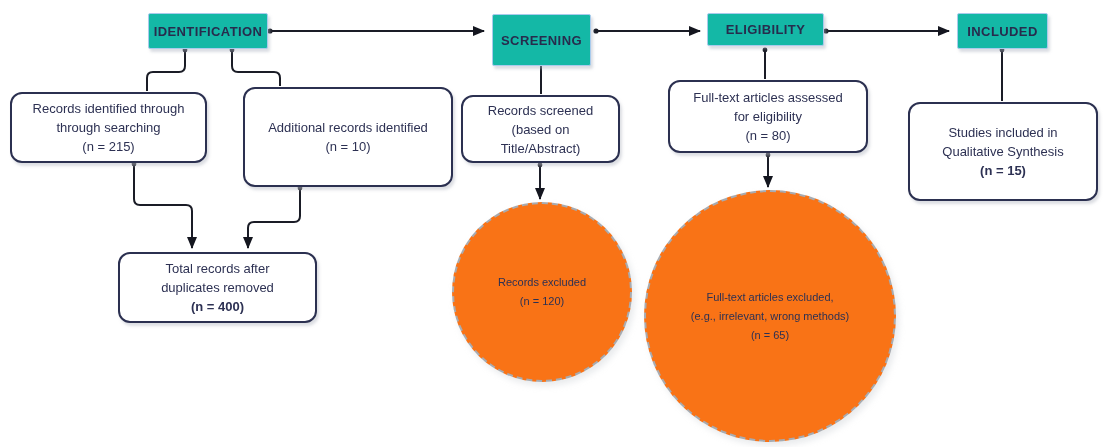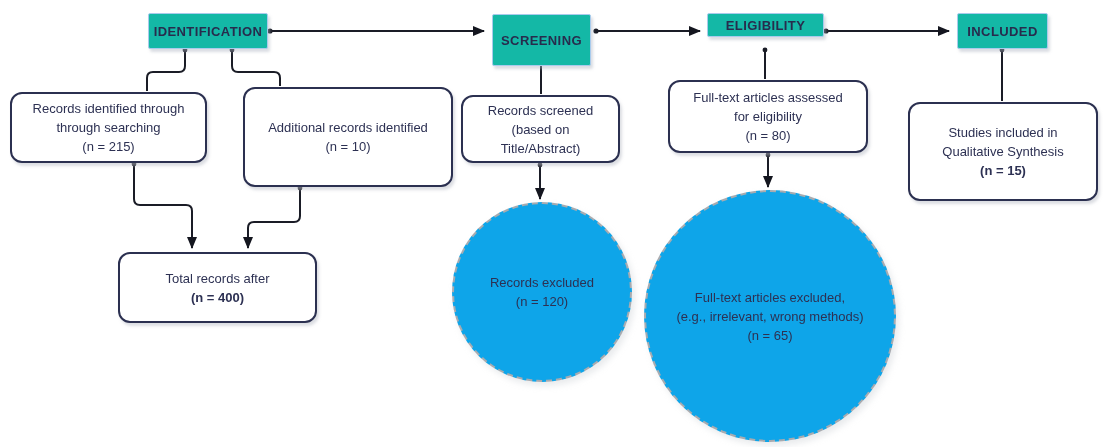--- a/index.html
+++ b/index.html
@@ -14,23 +14,23 @@
     background:#14b8a6;border:1.5px solid #a9cbec;border-radius:2px;
     box-shadow:2px 3px 3px rgba(173,180,192,.45);
     font-weight:700;font-size:13px;letter-spacing:.4px;color:#272c4d;
   }
   .box{
     background:#ffffff;border:2px solid #2b3050;border-radius:12px;
     box-shadow:2px 3px 3px rgba(185,190,200,.5);
     font-size:13px;line-height:19px;
   }
   .circle{
-    background:#0ea5e9;border:2px dashed #a8abb0;border-radius:50%;
+    background:#f97316;border:2px dashed #a8abb0;border-radius:50%;
     box-shadow:3px 4px 6px rgba(200,204,210,.40);
-    font-size:13px;line-height:19px;
+    font-size:11px;line-height:19px;
   }
   .ln{white-space:nowrap;}
   .ln.bold{font-weight:700;}
 </style>
 </head>
 <body>
 
 <div id="stage">
 
   <svg id="connectors" width="1106" height="447" viewBox="0 0 1106 447">
@@ -68,40 +68,41 @@
       <circle cx="1002" cy="50" r="2.4"></circle>
     </g>
   </svg>
 
   <div class="node hdr" style="left:148px;top:13px;width:120px;height:36px">
     <span class="ln">IDENTIFICATION</span>
   </div>
   <div class="node hdr" style="left:492px;top:14px;width:99px;height:52px">
     <span class="ln">SCREENING</span>
   </div>
-  <div class="node hdr" style="left:707px;top:13px;width:117px;height:24px">
+  <div class="node hdr" style="left:707px;top:13px;width:117px;height:33px">
     <span class="ln">ELIGIBILITY</span>
   </div>
   <div class="node hdr" style="left:957px;top:13px;width:91px;height:36px">
     <span class="ln">INCLUDED</span>
   </div>
 
   <div class="node box" style="left:10px;top:92px;width:197px;height:71px">
     <div class="ln">Records identified through</div>
     <div class="ln">through searching</div>
     <div class="ln">(n = 215)</div>
   </div>
 
   <div class="node box" style="left:243px;top:87px;width:210px;height:100px">
     <div class="ln">Additional records identified</div>
     <div class="ln">(n = 10)</div>
   </div>
 
   <div class="node box" style="left:118px;top:252px;width:199px;height:71px">
     <div class="ln">Total records after</div>
+    <div class="ln">duplicates removed</div>
     <div class="ln bold">(n = 400)</div>
   </div>
 
   <div class="node box" style="left:461px;top:95px;width:159px;height:68px">
     <div class="ln">Records screened</div>
     <div class="ln">(based on</div>
     <div class="ln">Title/Abstract)</div>
   </div>
 
   <div class="node box" style="left:668px;top:80px;width:200px;height:73px">

